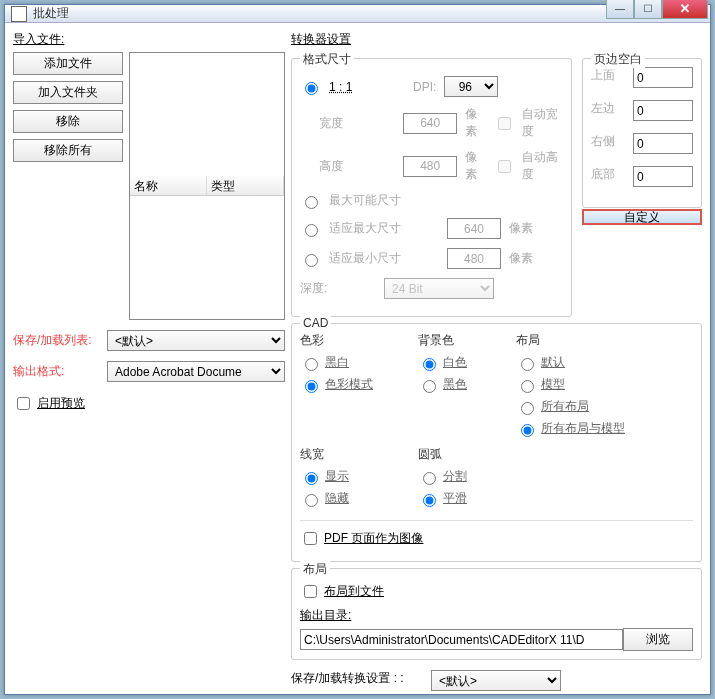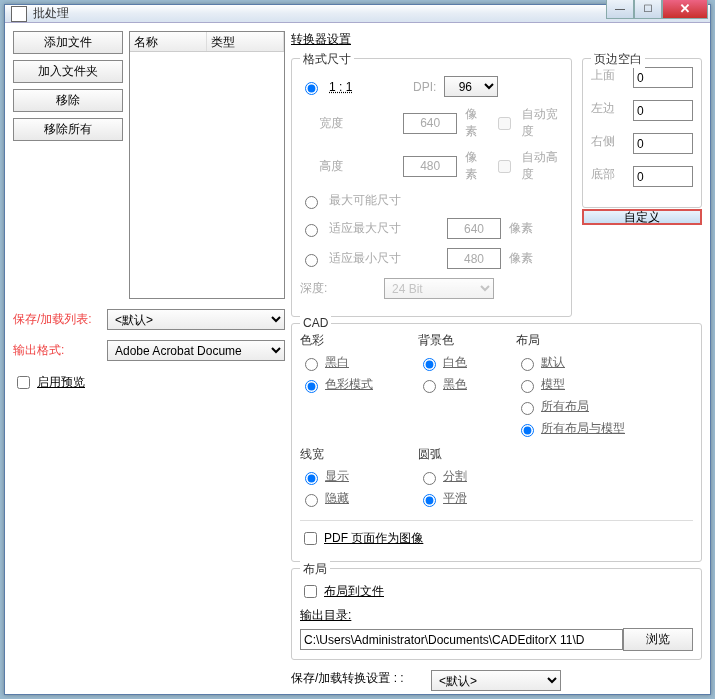--- a/index.html
+++ b/index.html
@@ -11,21 +11,21 @@
 .winbtns { display: flex; height: 20px; margin-right: 2px; margin-top: -9px; }
 .winbtn { width: 28px; height: 20px; border: 1px solid #8aa; border-top: none; background: linear-gradient(#eef4fa,#cad9ea); display: flex; align-items: center; justify-content: center; color: #333; font-size: 10px; }
 .winbtn.close { width: 46px; background: linear-gradient(#e68,#c9302c); color: #fff; font-weight: bold; font-size: 13px; }
 .body { flex: 1; display: flex; padding: 8px; gap: 6px; }
 .leftpanel { width: 272px; display: flex; flex-direction: column; }
 .rightpanel { flex: 1; display: flex; flex-direction: column; }
 .section-label { text-decoration: underline; margin-bottom: 4px; color: #000; }
 .left-top { display: flex; gap: 6px; }
 .btncol { width: 110px; display: flex; flex-direction: column; gap: 6px; }
 .btn { height: 23px; border: 1px solid #888; background: linear-gradient(#fdfdfd,#e9e9e9); display: flex; align-items: center; justify-content: center; cursor: default; }
-.listbox { flex: 1; border: 1px solid #888; background: #fff; height: 268px; display: flex; flex-direction: column; }
+.listbox { flex: 1; border: 1px solid #888; background: #fff; height: 268px; display: flex; flex-direction: column; justify-content: center; }
 .listhdr { display: flex; height: 20px; background: linear-gradient(#fdfdfd,#ececec); border-bottom: 1px solid #ccc; }
 .listhdr div { flex: 1; padding: 2px 4px; border-right: 1px solid #ddd; }
 .row { display: flex; align-items: center; margin-top: 10px; gap: 6px; }
 .rowlabel { width: 88px; color: #ef4444; }
 select, input[type=text] { border: 1px solid #888; height: 21px; padding: 1px 3px; background: #fff; }
 select { background: linear-gradient(#fdfdfd,#ececec); }
 .combo { flex: 1; }
 .chk { display: flex; align-items: center; gap: 4px; margin-top: 12px; text-decoration: underline; }
 .groupbox { border: 1px solid #ccc; border-radius: 3px; padding: 8px 8px 8px 8px; position: relative; margin-top: 6px; }
 .groupbox > .legend { position: absolute; top: -8px; left: 8px; background: #fff; padding: 0 3px; color: #333; }
@@ -62,20 +62,21 @@
     <div class="winbtns">
       <div class="winbtn">—</div>
       <div class="winbtn">☐</div>
       <div class="winbtn close">✕</div>
     </div>
   </div>
 
   <div class="body">
 
     <div class="leftpanel">
+      <div class="section-label">导入文件:</div>
       <div class="left-top">
         <div class="btncol">
           <div class="btn">添加文件</div>
           <div class="btn">加入文件夹</div>
           <div class="btn">移除</div>
           <div class="btn">移除所有</div>
         </div>
         <div class="listbox">
           <div class="listhdr">
             <div>名称</div>

